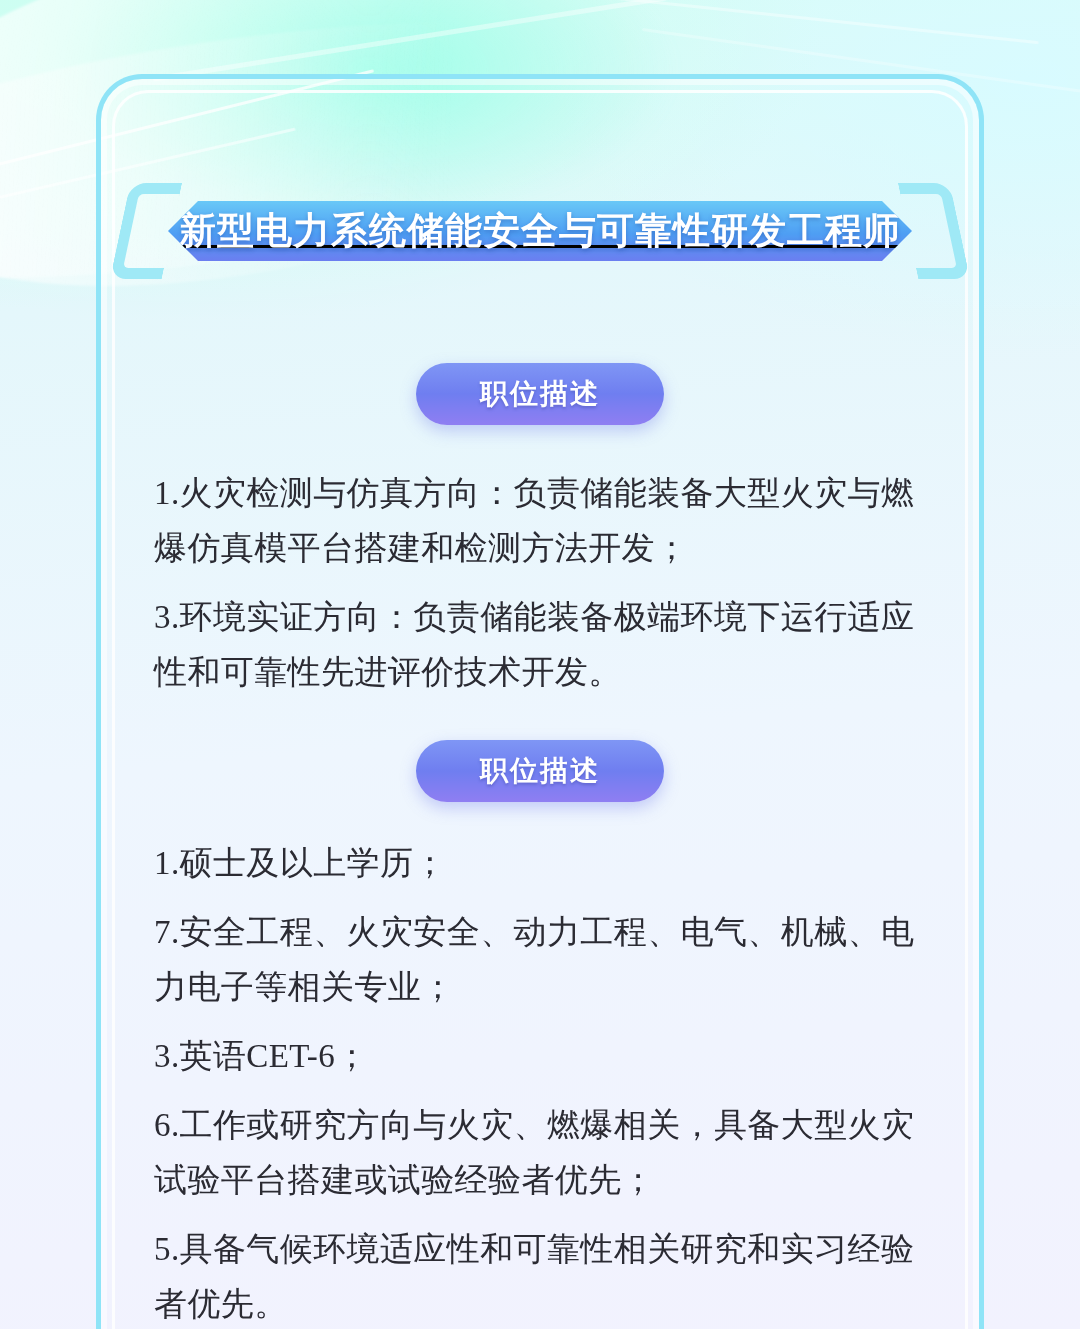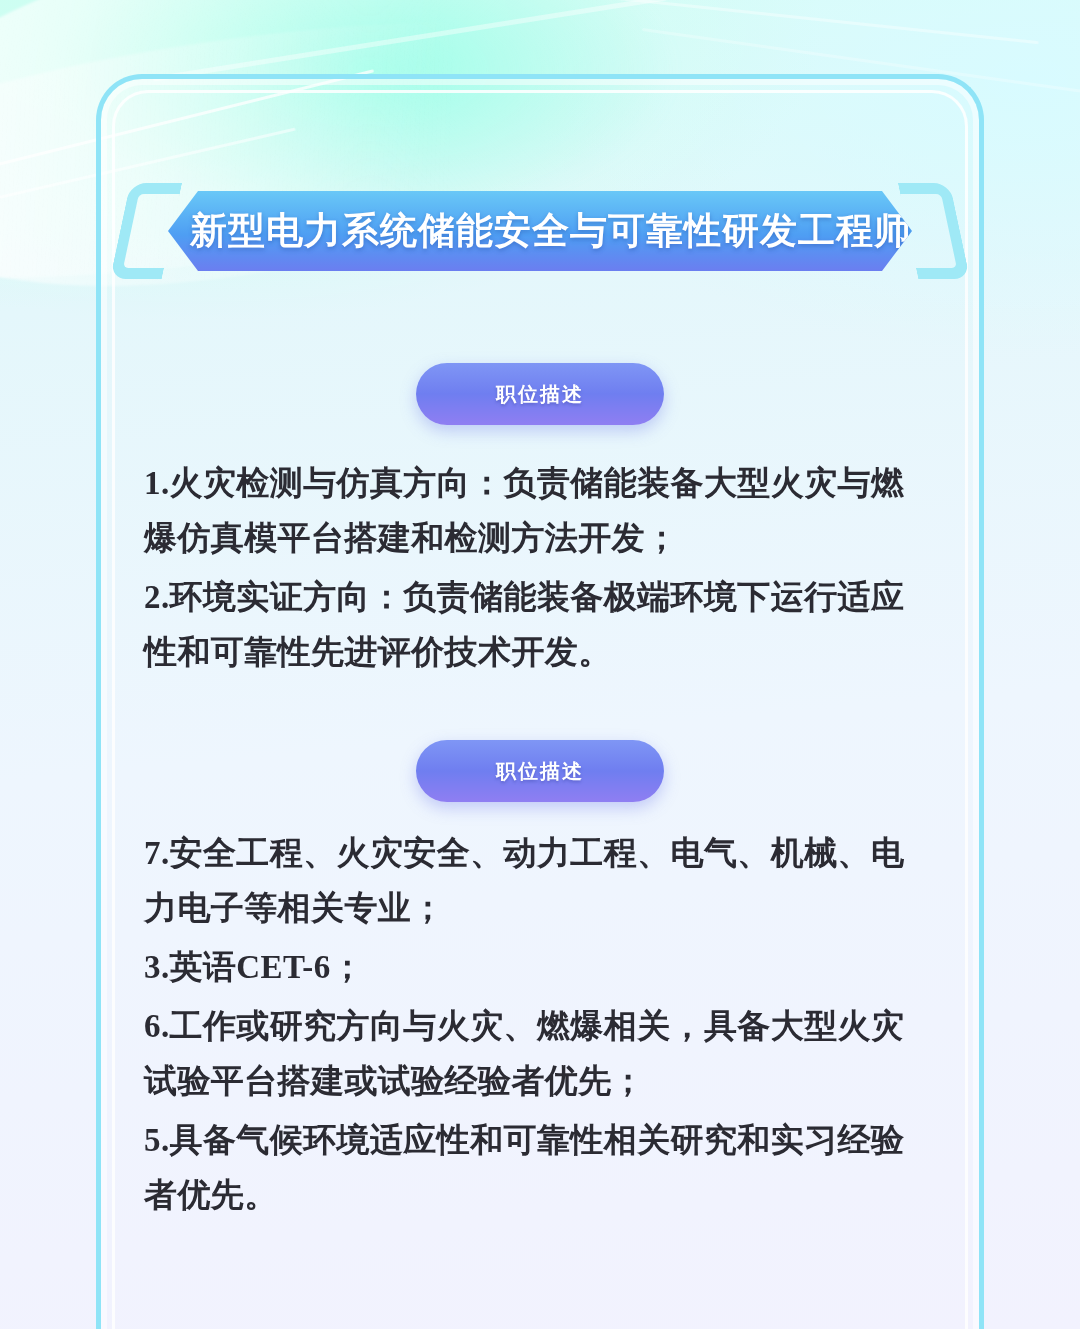--- a/index.html
+++ b/index.html
@@ -113,27 +113,28 @@
   .bracket.right {
     right: 8px;
     border-left: none;
     border-top-right-radius: 16px;
     border-bottom-right-radius: 16px;
     transform: skewX(12deg);
   }
   .title-ribbon {
     position: relative;
     width: 744px;
-    height: 80px;
+    height: 60px;
     background: linear-gradient(180deg, #69c8f7 0%, #4e9ef3 55%, #6b7ef0 100%);
     box-shadow: 0 6px 18px rgba(80,130,230,0.40);
     clip-path: polygon(30px 0, calc(100% - 30px) 0, 100% 50%, calc(100% - 30px) 100%, 30px 100%, 0 50%);
     display: flex;
     align-items: center;
-    justify-content: flex-end;
+    justify-content: center;
+    text-decoration: underline;
   }
   .title-text {
     color: #ffffff;
     font-size: 37px;
     font-weight: bold;
     letter-spacing: 1px;
     text-shadow: 0 2px 4px rgba(40,80,170,0.45);
     white-space: nowrap;
   }
 
@@ -146,42 +147,42 @@
     height: 62px;
     border-radius: 31px;
     background: linear-gradient(180deg, #7f96f5 0%, #6f7ef0 50%, #8f7ef2 100%);
     box-shadow: 0 6px 16px rgba(110,120,235,0.35);
     display: flex;
     align-items: center;
     justify-content: center;
   }
   .pill span {
     color: #fff;
-    font-size: 20px;
+    font-size: 28px;
     font-weight: bold;
     letter-spacing: 2px;
     text-shadow: 0 2px 3px rgba(50,60,150,0.35);
   }
   .pill.desc { top: 363px; }
   .pill.req  { top: 740px; }
 
   
   .body-block {
     position: absolute;
     left: 140px;
     width: 800px;
     color: #2b2b33;
     font-size: 33px;
     line-height: 55px;
     font-family: "Liberation Serif", serif;
     letter-spacing: 0.4px;
   }
   .body-block.desc { top: 452px; }
   .body-block.req  { top: 822px; }
-  .body-block p { margin: 4px; font-weight: bold; }
+  .body-block p { margin: 14px; }
 </style>
 </head>
 <body>
 
 <div class="bg">
   <div class="bg-glow"></div>
   <div class="bg-swoosh"></div>
   <div class="bg-swoosh two"></div>
   <div class="bg-line l1"></div>
   <div class="bg-line l2"></div>
@@ -200,25 +201,26 @@
     <div class="title-text">新型电力系统储能安全与可靠性研发工程师</div>
   </div>
 </div>
 
 <div class="pill desc">
   <span>职位描述</span>
 </div>
 
 <div class="body-block desc">
   <p>1.火灾检测与仿真方向：负责储能装备大型火灾与燃爆仿真模平台搭建和检测方法开发；</p>
-  <p>2.环境实证方向：负责储能装备极端环境下运行适应性和可靠性先进评价技术开发。</p>
+  <p>3.环境实证方向：负责储能装备极端环境下运行适应性和可靠性先进评价技术开发。</p>
 </div>
 
 <div class="pill req">
   <span>职位描述</span>
 </div>
 
 <div class="body-block req">
+  <p>1.硕士及以上学历；</p>
   <p>7.安全工程、火灾安全、动力工程、电气、机械、电力电子等相关专业；</p>
   <p>3.英语CET-6；</p>
   <p>6.工作或研究方向与火灾、燃爆相关，具备大型火灾试验平台搭建或试验经验者优先；</p>
   <p>5.具备气候环境适应性和可靠性相关研究和实习经验者优先。</p>
 </div>
 
 </body></html>

